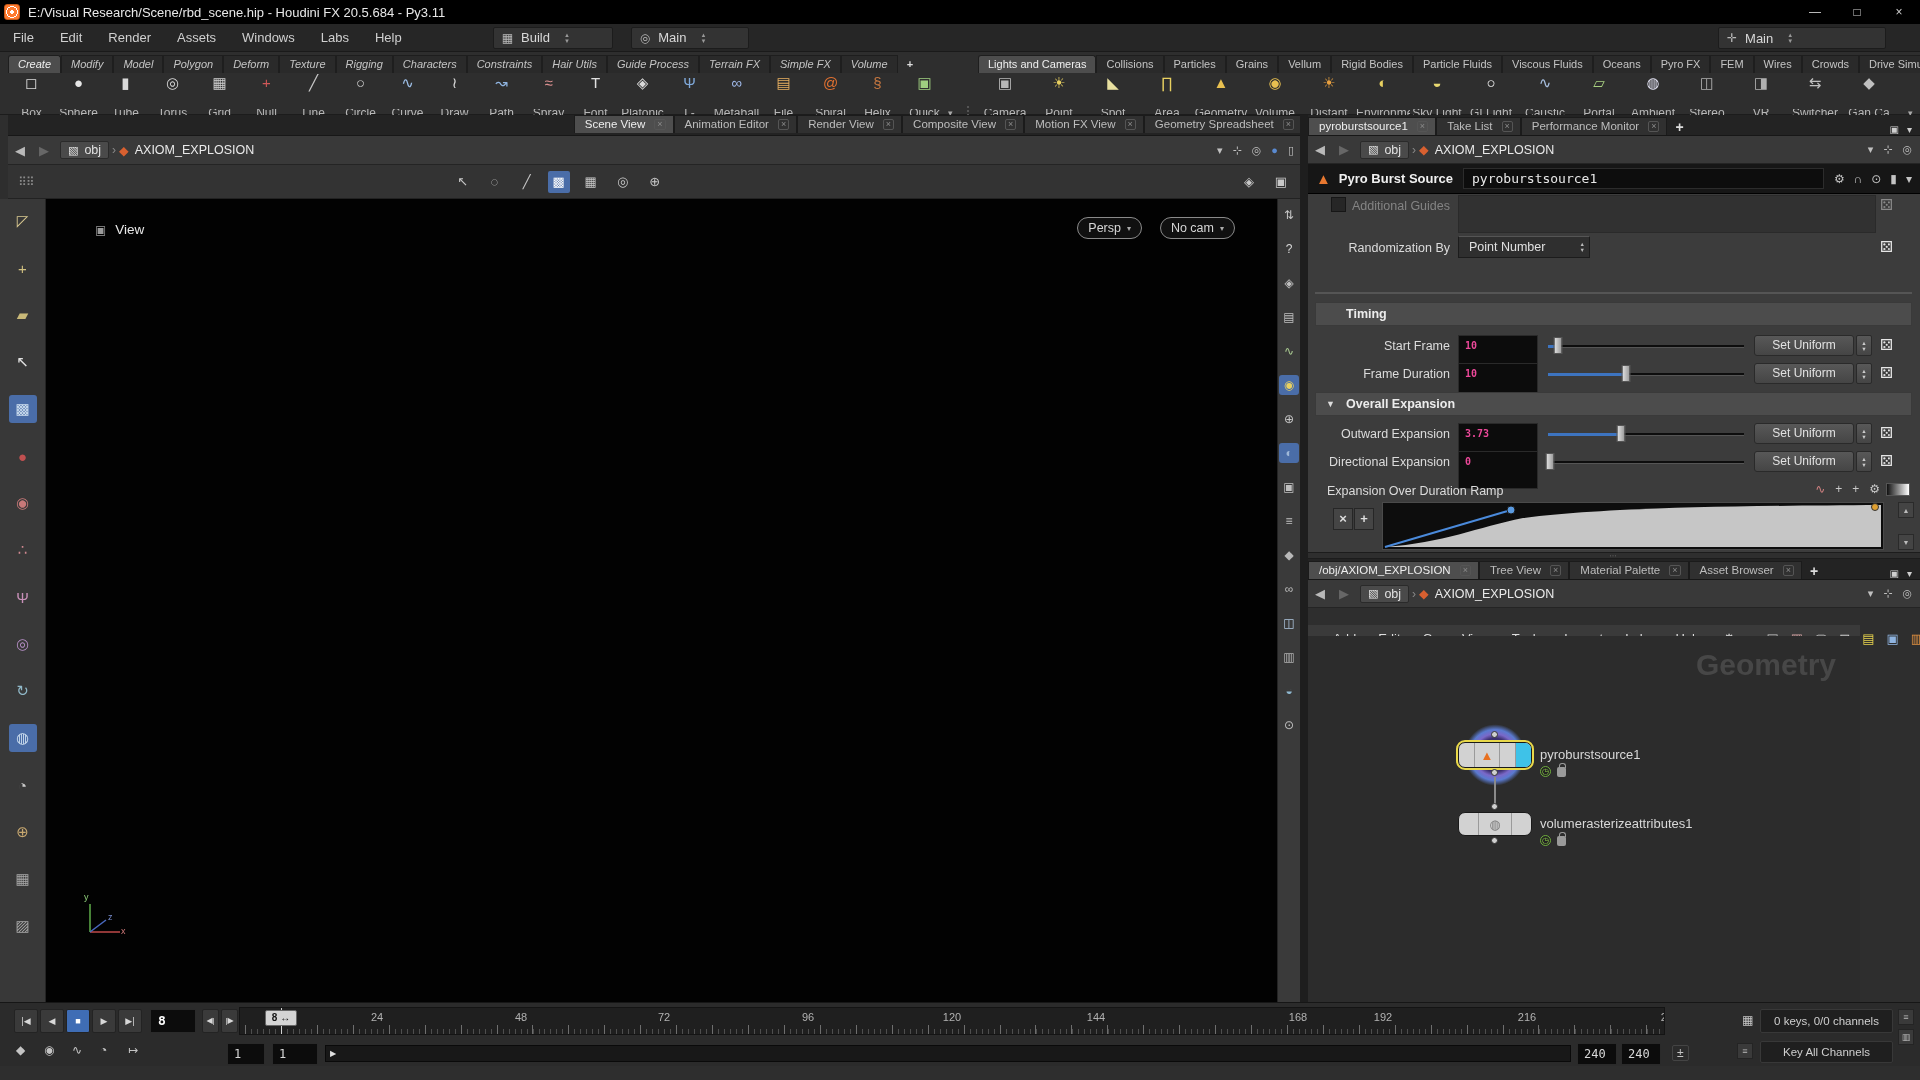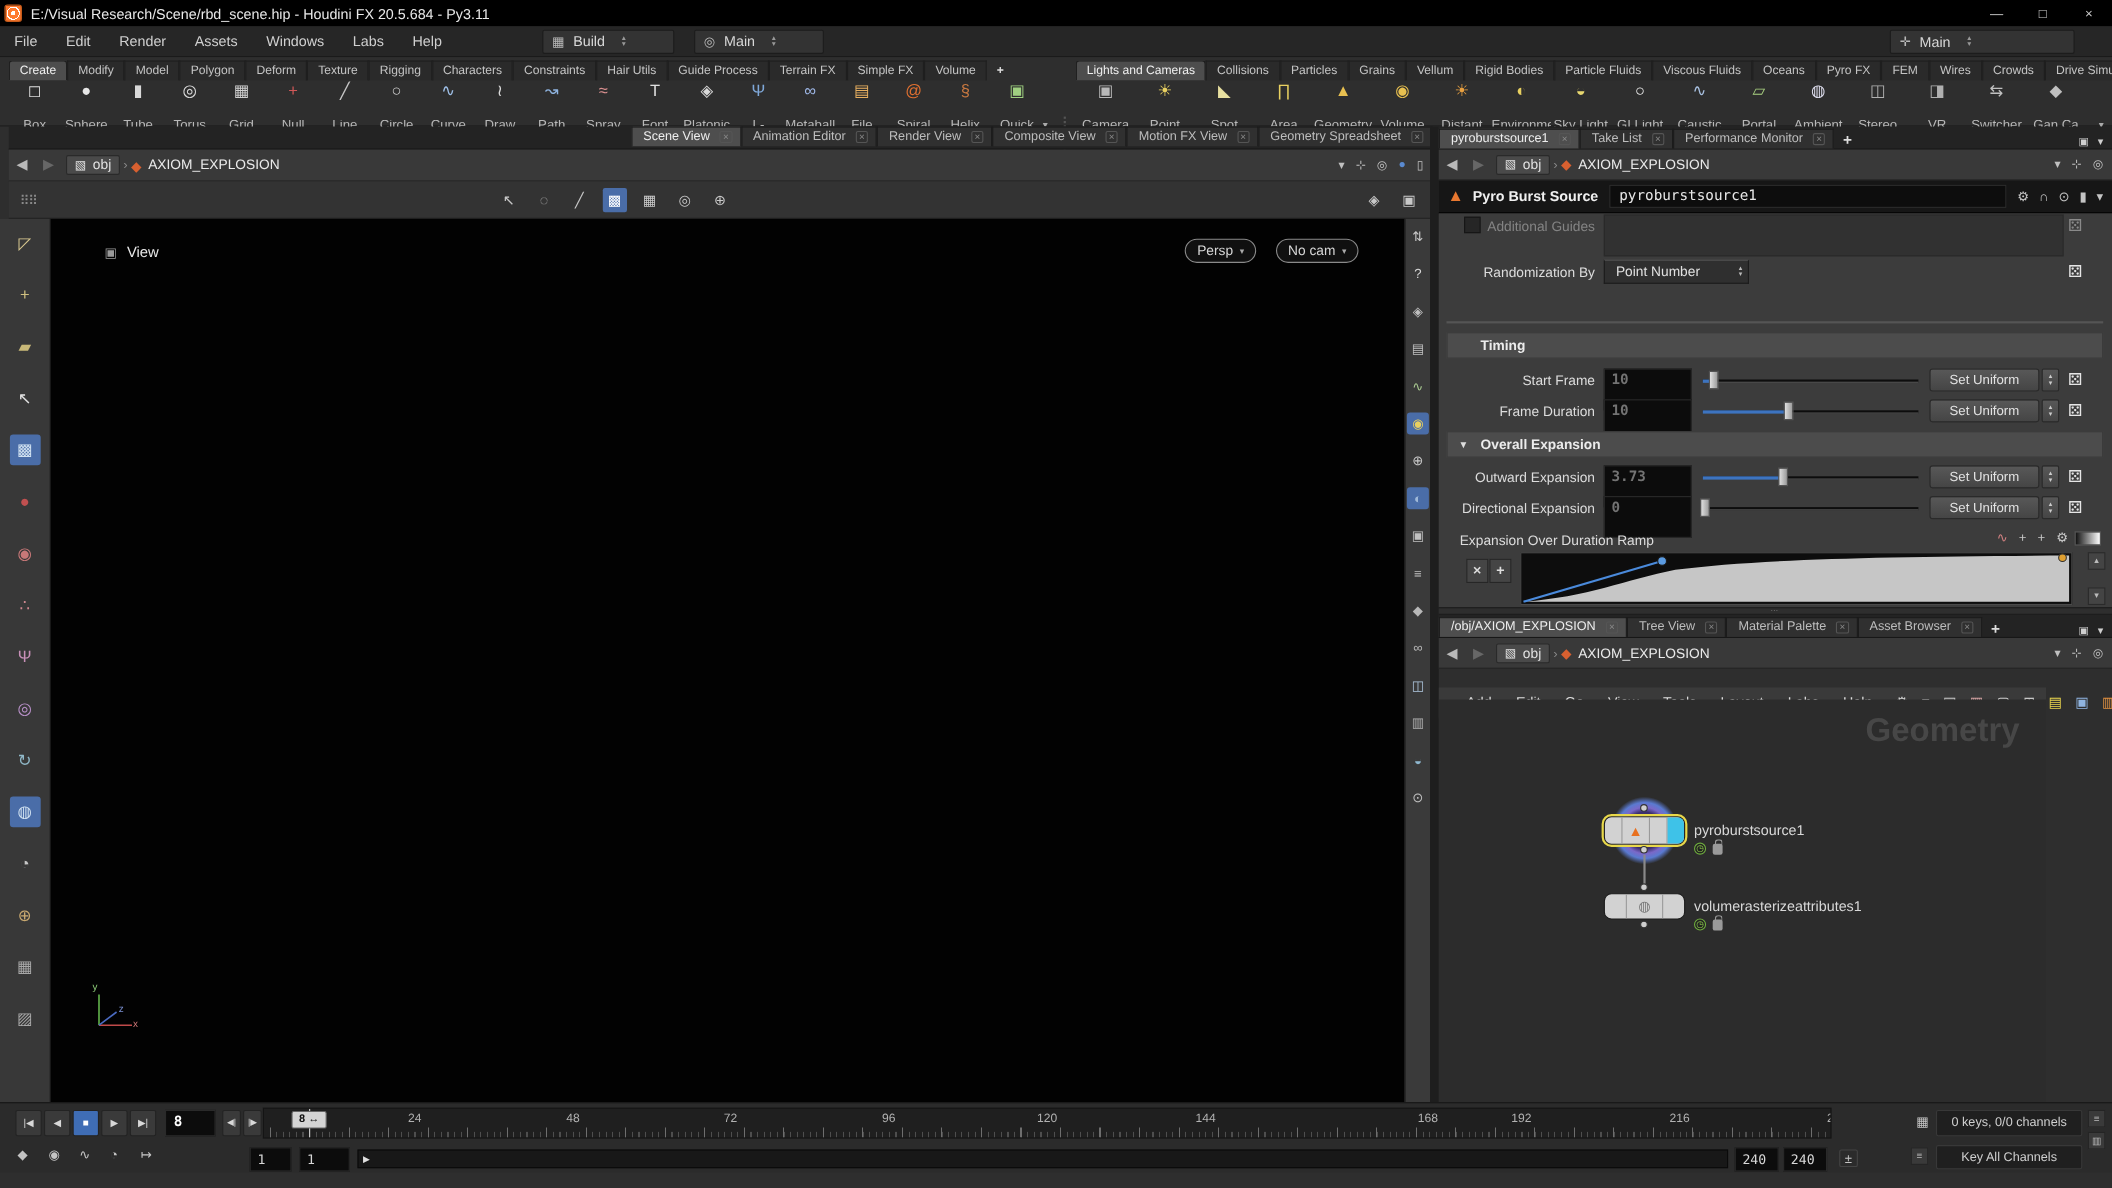--- a/index.html
+++ b/index.html
@@ -83,21 +83,21 @@
   .param-header{background:#161616;display:flex;align-items:center;padding:0 8px;border-bottom:1px solid #000;}
   .param-header .fi{color:#e87830;font-size:15px;margin-right:8px;}
   .param-header .nt{font-weight:bold;font-size:13px;color:#f0f0f0;white-space:nowrap;}
   .param-header .nn{flex:1;margin-left:10px;background:#0d0d0d;border:1px solid #2c2c2c;height:21px;line-height:20px;padding-left:8px;font-family:"DejaVu Sans Mono",monospace;font-size:13px;color:#e8e8e8;}
   .param-header .hic{display:flex;gap:9px;margin-left:10px;color:#c4c4c4;font-size:12px;}
   .param-body{background:#3c3c3c;overflow:hidden;}
   .prow-g{position:absolute;left:0;width:612px;height:24px;}
   .p-label{position:absolute;left:0;top:0;width:142px;height:24px;line-height:24px;text-align:right;font-size:12.5px;color:#dcdcdc;white-space:nowrap;}
   .p-label.dis{color:#848484;}
   .p-check{position:absolute;left:23px;top:3px;width:15px;height:15px;background:#262626;border:1px solid #161616;}
-  .p-field{position:absolute;left:150px;top:1px;width:80px;height:38px;background:#0c0c0c;border:1px solid #2a2a2a;color:#737373;font-family:"DejaVu Sans Mono",monospace;font-weight:bold;font-size:13px;line-height:19px;padding-left:6px;}
+  .p-field{position:absolute;left:150px;top:1px;width:80px;height:38px;background:#0c0c0c;border:1px solid #2a2a2a;color:#ec4899;font-family:"DejaVu Sans Mono",monospace;font-weight:bold;font-size:10px;line-height:19px;padding-left:6px;}
   .p-field.dis{background:#313131;}
   .p-field.wide{width:418px;}
   .p-slider{position:absolute;left:240px;top:0;width:196px;height:24px;}
   .p-track{position:absolute;left:0;right:0;top:11px;height:3px;background:#0d0d0d;border-bottom:1px solid #555;}
   .p-fill{position:absolute;left:0;top:11px;height:3px;background:#3d74c0;}
   .p-handle{position:absolute;top:3px;width:9px;height:17px;background:linear-gradient(90deg,#e0e0e0,#9a9a9a);border:1px solid #555;transform:translateX(-50%);}
   .p-setuni{position:absolute;left:446px;top:1px;width:100px;height:21px;background:linear-gradient(#585858,#454545);border:1px solid #2a2a2a;border-radius:3px;text-align:center;line-height:19px;font-size:12px;color:#e2e2e2;}
   .p-spin{position:absolute;left:548px;top:1px;width:16px;height:21px;background:linear-gradient(#585858,#454545);border:1px solid #2a2a2a;border-radius:2px;display:flex;flex-direction:column;align-items:center;justify-content:center;font-size:5.5px;color:#ccc;line-height:6px;}
   .p-dice{position:absolute;left:572px;top:2px;font-size:15px;color:#e6e6e6;}
   .p-drop{position:absolute;left:150px;top:0;width:132px;height:22px;background:#2f2f2f;border:1px solid #1c1c1c;border-top-color:#555;display:flex;align-items:center;padding-left:10px;font-size:12.5px;color:#e0e0e0;}
@@ -203,21 +203,21 @@
     <div class="combo menusearch">
       <span class="cicon">✛</span>
       <span>Main</span>
       <span class="spin">▲<br>▼</span>
     </div>
   </div>
 
   <div class="abs shelf">
     <div class="shelf-sec sec-l" style="left:8px;width:952px;">
       <div class="shelf-tabs">
-        <div style="display:flex;align-items:flex-end;">
+        <div style="display:flex;align-items:flex-end;font-style:italic;">
 
         <span class="st on">Create</span>
             <span class="st">Modify</span>
             <span class="st">Model</span>
             <span class="st">Polygon</span>
             <span class="st">Deform</span>
             <span class="st">Texture</span>
             <span class="st">Rigging</span>
             <span class="st">Characters</span>
             <span class="st">Constraints</span>

